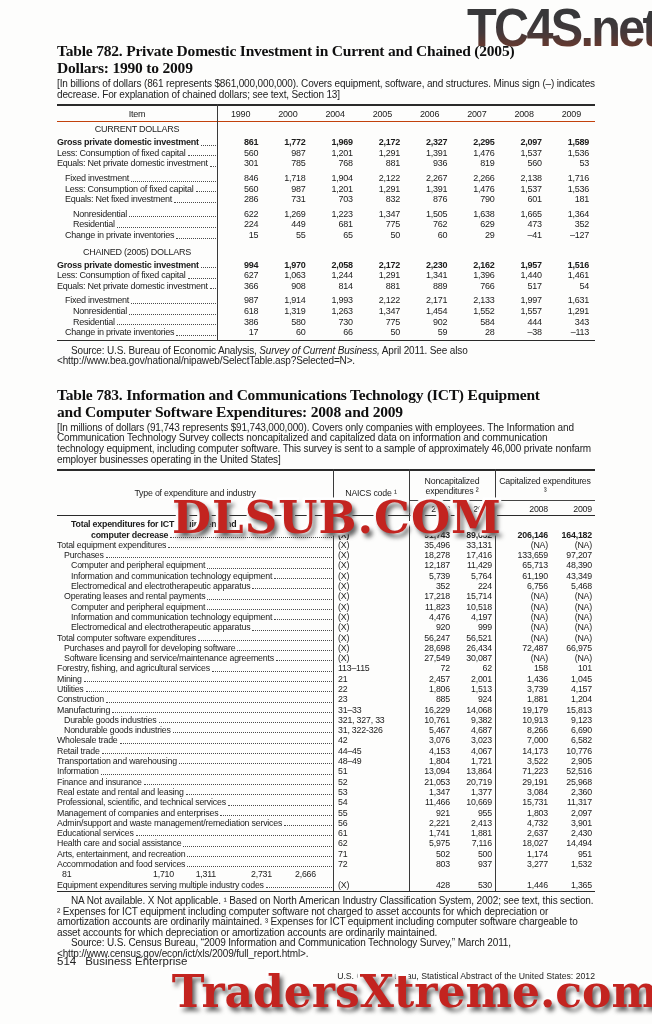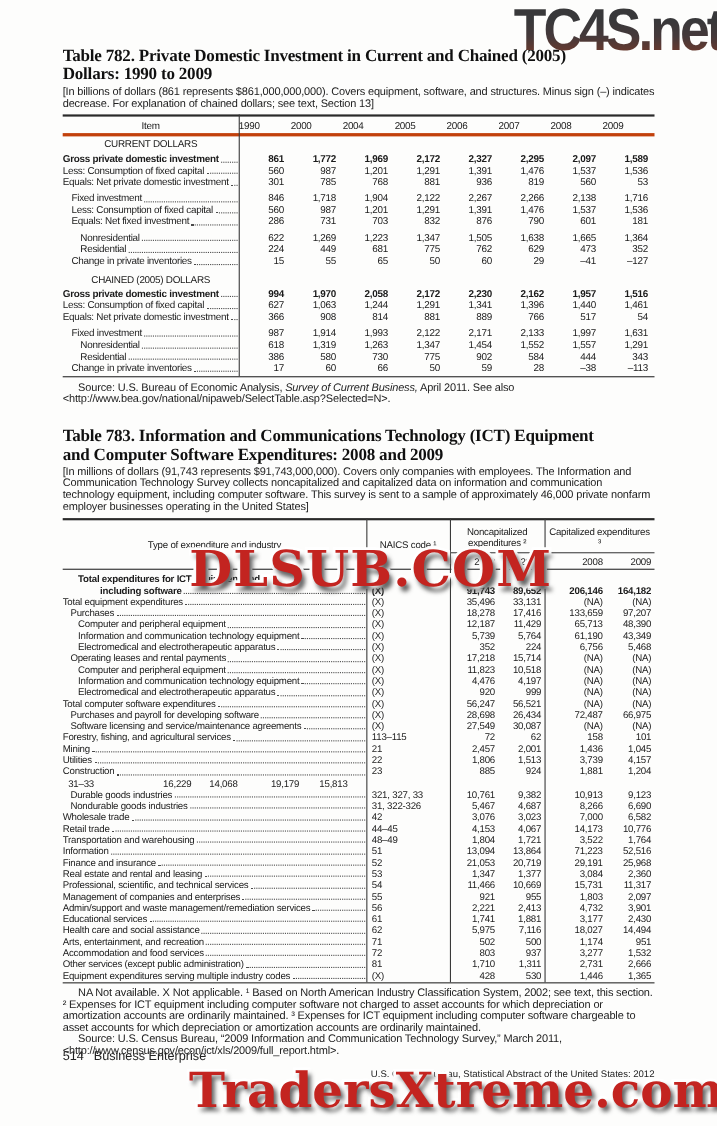--- a/index.html
+++ b/index.html
@@ -17,23 +17,23 @@
   .note{font-size:10px;line-height:10.6px;color:#222;margin:3px 0 4px 0;letter-spacing:-.15px;}
 
   
   .twrap{position:relative;}
   .vline{position:absolute;top:0;bottom:0;width:1px;background:#3a3a3a;}
   .dots{flex:1;min-width:3px;border-bottom:1px dotted #4a4a4a;margin:0 1px 2px 2px;}
   .t{white-space:nowrap;}
 
   
   .t782wrap{border-bottom:1px solid #2a2a2a;padding-bottom:2px;font-size:9px;letter-spacing:-.25px;}
-  .t782-head{display:flex;align-items:center;height:15px;border-top:2px solid #2a2a2a;border-bottom:3px solid #c2410c;}
+  .t782-head{display:flex;align-items:center;height:15px;border-top:2px solid #2a2a2a;border-bottom:1px solid #c2410c;}
   .t782-head .h-item{width:160px;text-align:center;}
-  .t782-head .h-year{flex:1;}
+  .t782-head .h-year{flex:1;text-align:center;}
   .t782-sect{height:13px;padding-top:2px;}
   .t782-sect .sect-label{width:160px;text-align:center;}
   .t782-row{display:flex;align-items:flex-end;line-height:10.6px;}
   .t782-row .lbl{width:160px;display:flex;box-sizing:border-box;}
   .t782-row .v{flex:1;text-align:right;padding-right:6px;box-sizing:border-box;}
   .t782-row.bold{font-weight:bold;}
   .gap{margin-top:4px;}
 
   
   .t783wrap{border-bottom:1px solid #2a2a2a;padding-bottom:1px;font-size:8.8px;letter-spacing:-.2px;}
@@ -365,21 +365,21 @@
             <span class="gy" style="width:56px">2008</span>
             <span class="gy" style="width:44px">2009</span>
           </div>
         </div>
       </div>
       <div>
           <div class="t783-row first">
             <div class="lbl">
               <div class="l1">Total expenditures for ICT equipment and</div>
               <div class="l2">
-                <span class="t">including software</span>
+                <span class="t">computer decrease</span>
                 <span class="dots"></span>
               </div>
             </div>
             <div class="naics">(X)</div>
             <div class="v v0">91,743</div>
             <div class="v v1">89,652</div>
             <div class="v v2">206,146</div>
             <div class="v v3">164,182</div>
           </div>
           <div class="t783-row">
@@ -552,20 +552,24 @@
               <span class="t">Construction</span>
               <span class="dots"></span>
             </div>
             <div class="naics">23</div>
             <div class="v v0">885</div>
             <div class="v v1">924</div>
             <div class="v v2">1,881</div>
             <div class="v v3">1,204</div>
           </div>
           <div class="t783-row">
+            <div class="lbl" style="padding-left: 0px;">
+              <span class="t">Manufacturing</span>
+              <span class="dots"></span>
+            </div>
             <div class="naics">31–33</div>
             <div class="v v0">16,229</div>
             <div class="v v1">14,068</div>
             <div class="v v2">19,179</div>
             <div class="v v3">15,813</div>
           </div>
           <div class="t783-row">
             <div class="lbl" style="padding-left: 7px;">
               <span class="t">Durable goods industries</span>
               <span class="dots"></span>
@@ -611,21 +615,21 @@
           </div>
           <div class="t783-row">
             <div class="lbl" style="padding-left: 0px;">
               <span class="t">Transportation and warehousing</span>
               <span class="dots"></span>
             </div>
             <div class="naics">48–49</div>
             <div class="v v0">1,804</div>
             <div class="v v1">1,721</div>
             <div class="v v2">3,522</div>
-            <div class="v v3">1,764</div>
+            <div class="v v3">2,905</div>
           </div>
           <div class="t783-row">
             <div class="lbl" style="padding-left: 0px;">
               <span class="t">Information</span>
               <span class="dots"></span>
             </div>
             <div class="naics">51</div>
             <div class="v v0">13,094</div>
             <div class="v v1">13,864</div>
             <div class="v v2">71,223</div>
@@ -687,21 +691,21 @@
             <div class="v v3">3,901</div>
           </div>
           <div class="t783-row">
             <div class="lbl" style="padding-left: 0px;">
               <span class="t">Educational services</span>
               <span class="dots"></span>
             </div>
             <div class="naics">61</div>
             <div class="v v0">1,741</div>
             <div class="v v1">1,881</div>
-            <div class="v v2">3,177</div>
+            <div class="v v2">2,637</div>
             <div class="v v3">2,430</div>
           </div>
           <div class="t783-row">
             <div class="lbl" style="padding-left: 0px;">
               <span class="t">Health care and social assistance</span>
               <span class="dots"></span>
             </div>
             <div class="naics">62</div>
             <div class="v v0">5,975</div>
             <div class="v v1">7,116</div>
@@ -724,24 +728,20 @@
               <span class="t">Accommodation and food services</span>
               <span class="dots"></span>
             </div>
             <div class="naics">72</div>
             <div class="v v0">803</div>
             <div class="v v1">937</div>
             <div class="v v2">3,277</div>
             <div class="v v3">1,532</div>
           </div>
           <div class="t783-row">
-            <div class="lbl" style="padding-left: 0px;">
-              <span class="t">Other services (except public administration)</span>
-              <span class="dots"></span>
-            </div>
             <div class="naics">81</div>
             <div class="v v0">1,710</div>
             <div class="v v1">1,311</div>
             <div class="v v2">2,731</div>
             <div class="v v3">2,666</div>
           </div>
           <div class="t783-row">
             <div class="lbl" style="padding-left: 0px; text-align: center;">
               <span class="t">Equipment expenditures serving multiple industry codes</span>
               <span class="dots"></span>

